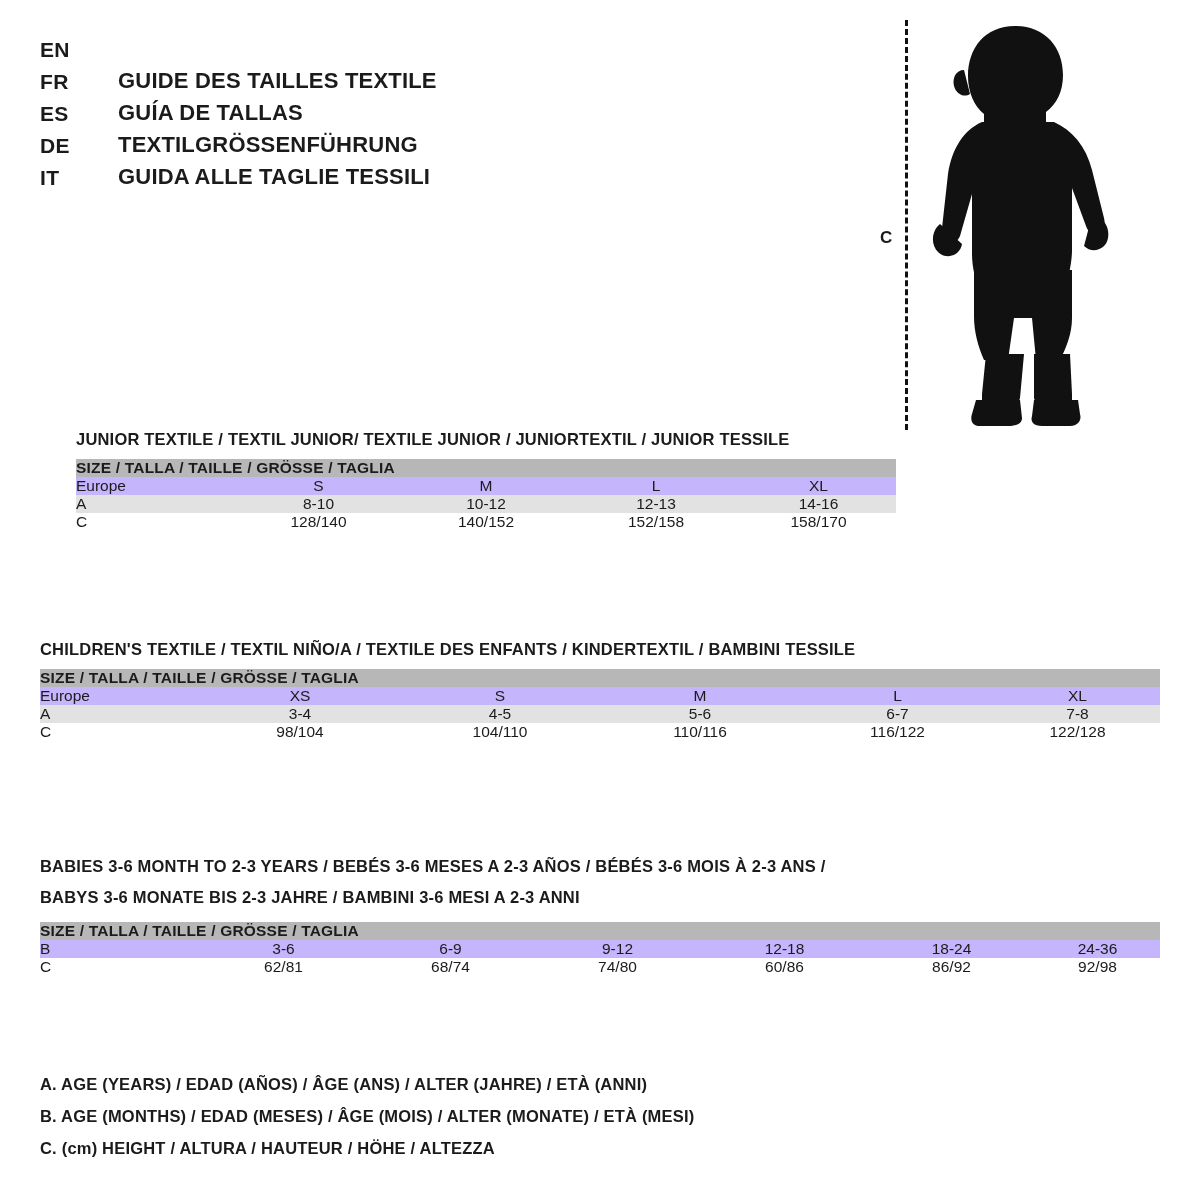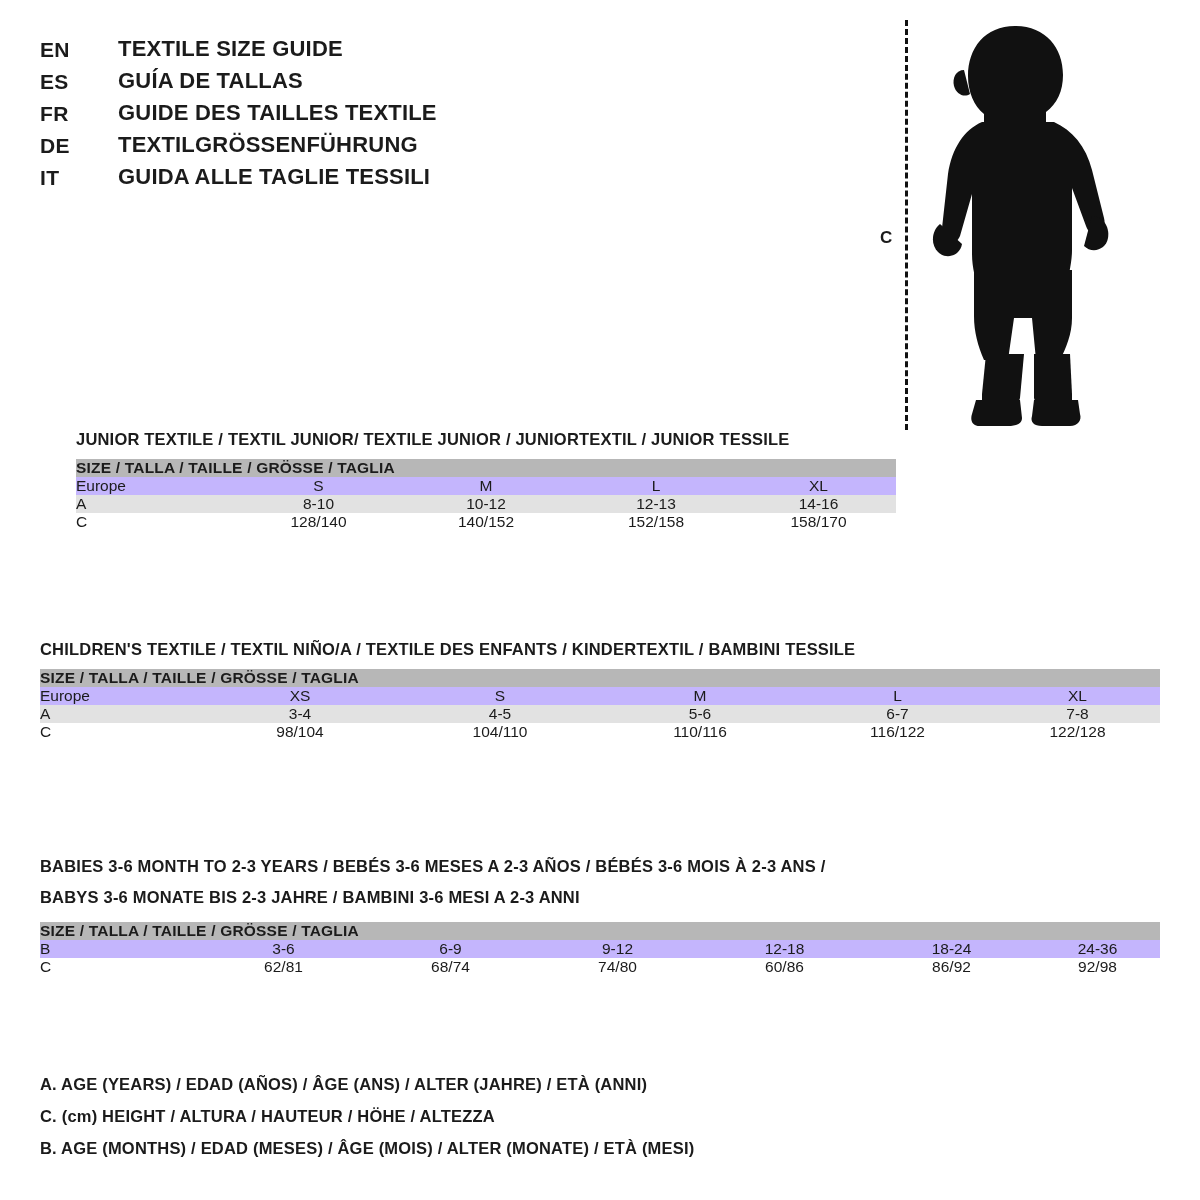--- a/index.html
+++ b/index.html
@@ -127,29 +127,28 @@
     line-height: 32px;
     letter-spacing: 0.2px;
   }
 </style>
 </head>
 <body>
 
 <div class="header">
   <div class="lang-row">
     <div class="lang-code">EN</div>
-    <div class="lang-title">TEXTILE SIZE GUIDE</div>
+  </div>
+  <div class="lang-row">
+    <div class="lang-code">FR</div>
+    <div class="lang-title">GUIDE DES TAILLES TEXTILE</div>
   </div>
   <div class="lang-row">
     <div class="lang-code">ES</div>
     <div class="lang-title">GUÍA DE TALLAS</div>
-  </div>
-  <div class="lang-row">
-    <div class="lang-code">FR</div>
-    <div class="lang-title">GUIDE DES TAILLES TEXTILE</div>
   </div>
   <div class="lang-row">
     <div class="lang-code">DE</div>
     <div class="lang-title">TEXTILGRÖSSENFÜHRUNG</div>
   </div>
   <div class="lang-row">
     <div class="lang-code">IT</div>
     <div class="lang-title">GUIDA ALLE TAGLIE TESSILI</div>
   </div>
 </div>
@@ -298,15 +297,15 @@
         <td class="val">60/86</td>
         <td class="val">86/92</td>
         <td class="val">92/98</td>
       </tr>
     </tbody>
   </table>
 </div>
 
 <div class="legend">
   <div>A. AGE (YEARS) / EDAD (AÑOS) / ÂGE (ANS) / ALTER (JAHRE) / ETÀ (ANNI)</div>
+  <div>B. AGE (MONTHS) / EDAD (MESES) / ÂGE (MOIS) / ALTER (MONATE) / ETÀ (MESI)</div>
   <div>C. (cm) HEIGHT / ALTURA / HAUTEUR / HÖHE / ALTEZZA</div>
-  <div>B. AGE (MONTHS) / EDAD (MESES) / ÂGE (MOIS) / ALTER (MONATE) / ETÀ (MESI)</div>
 </div>
 
 </body></html>

